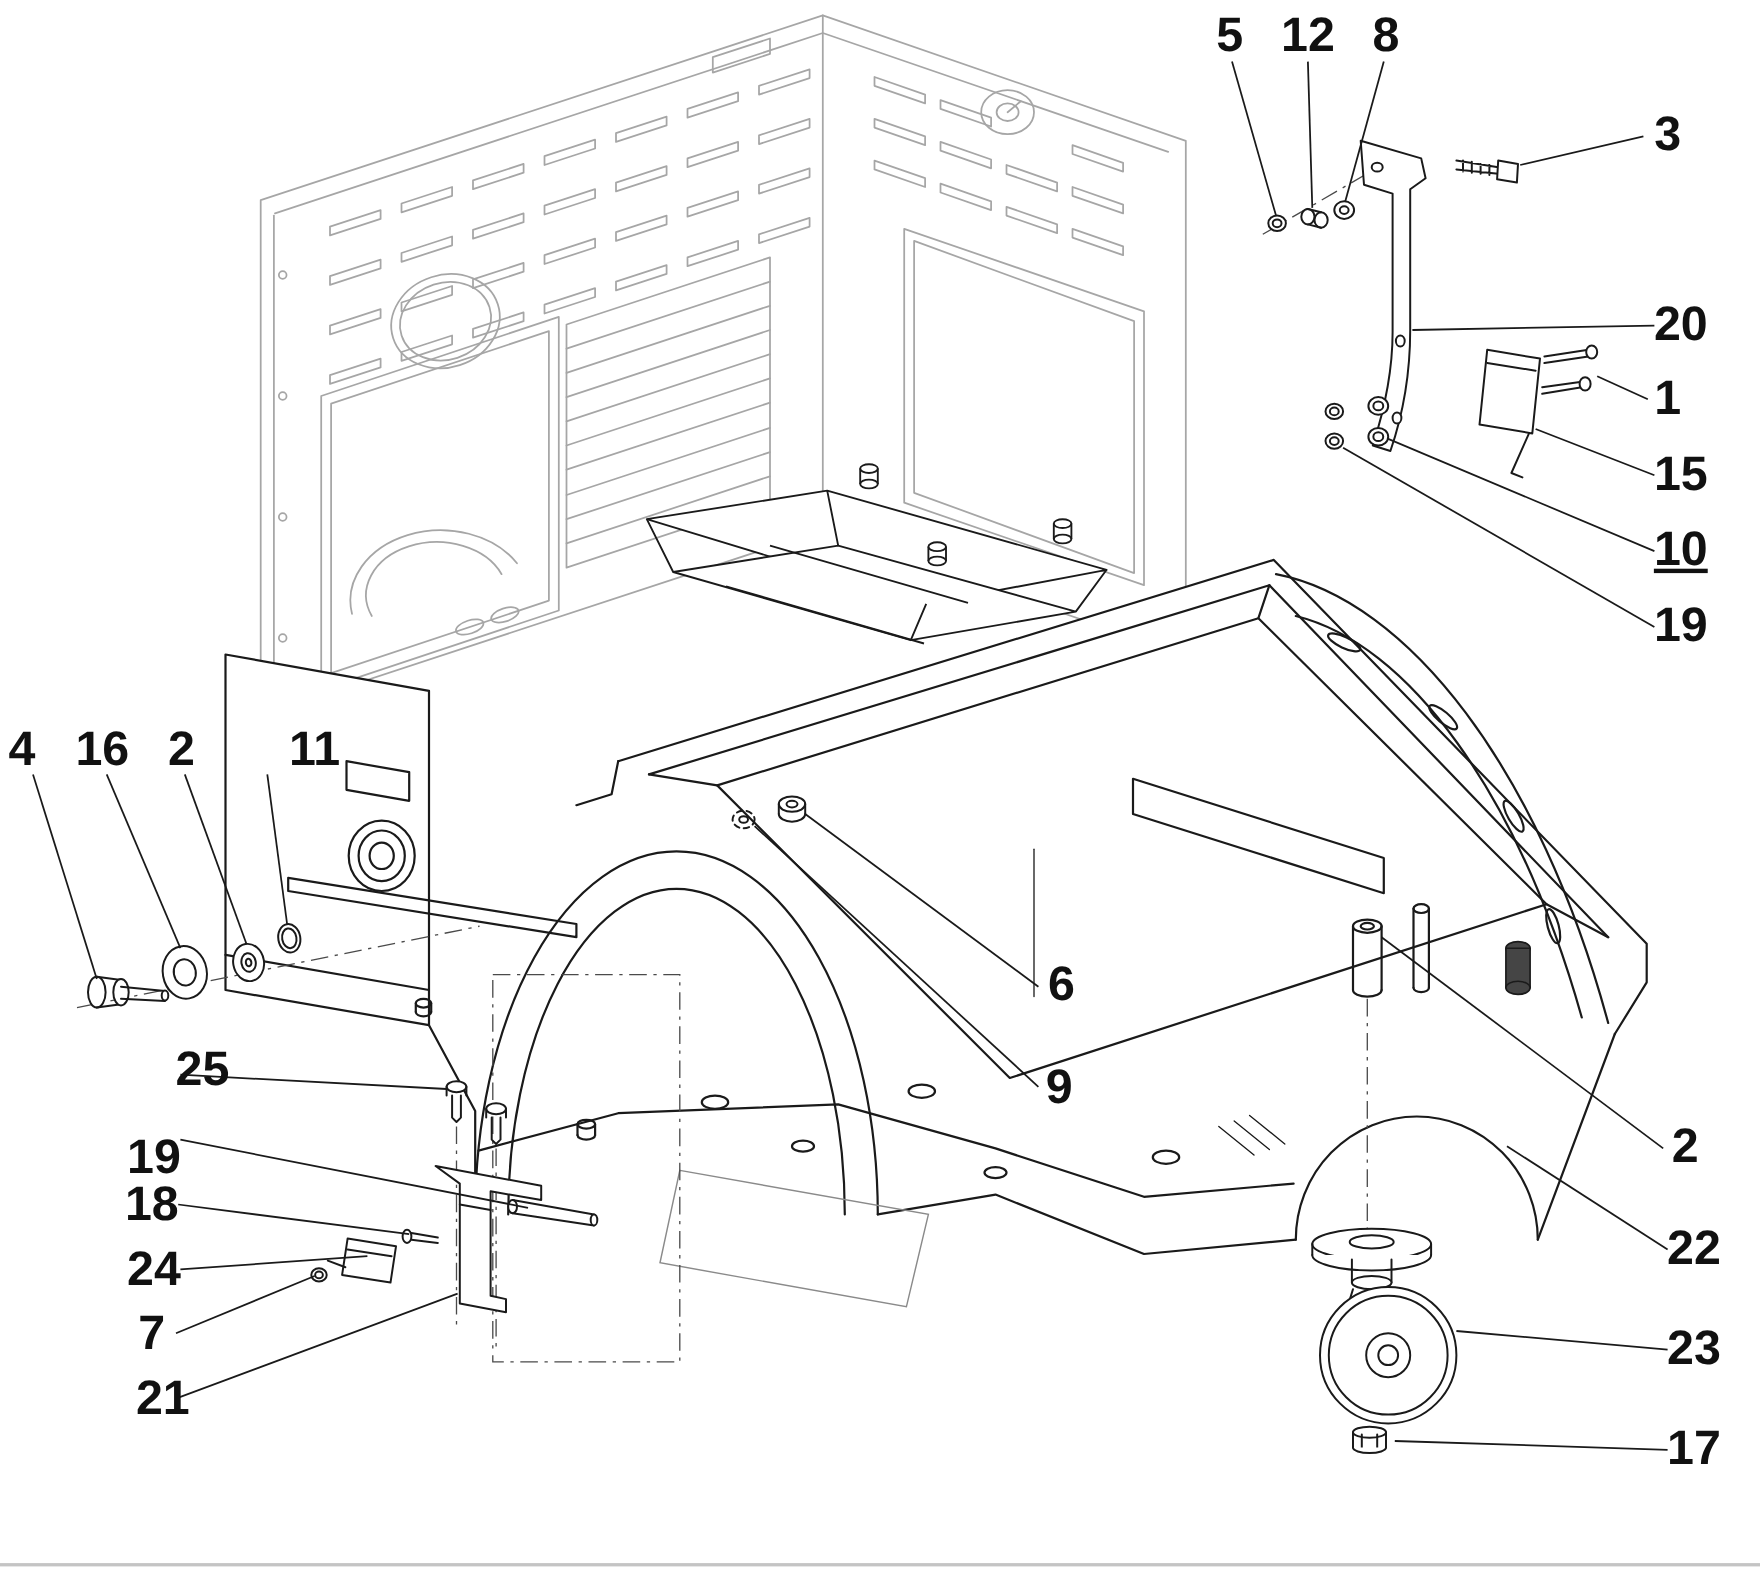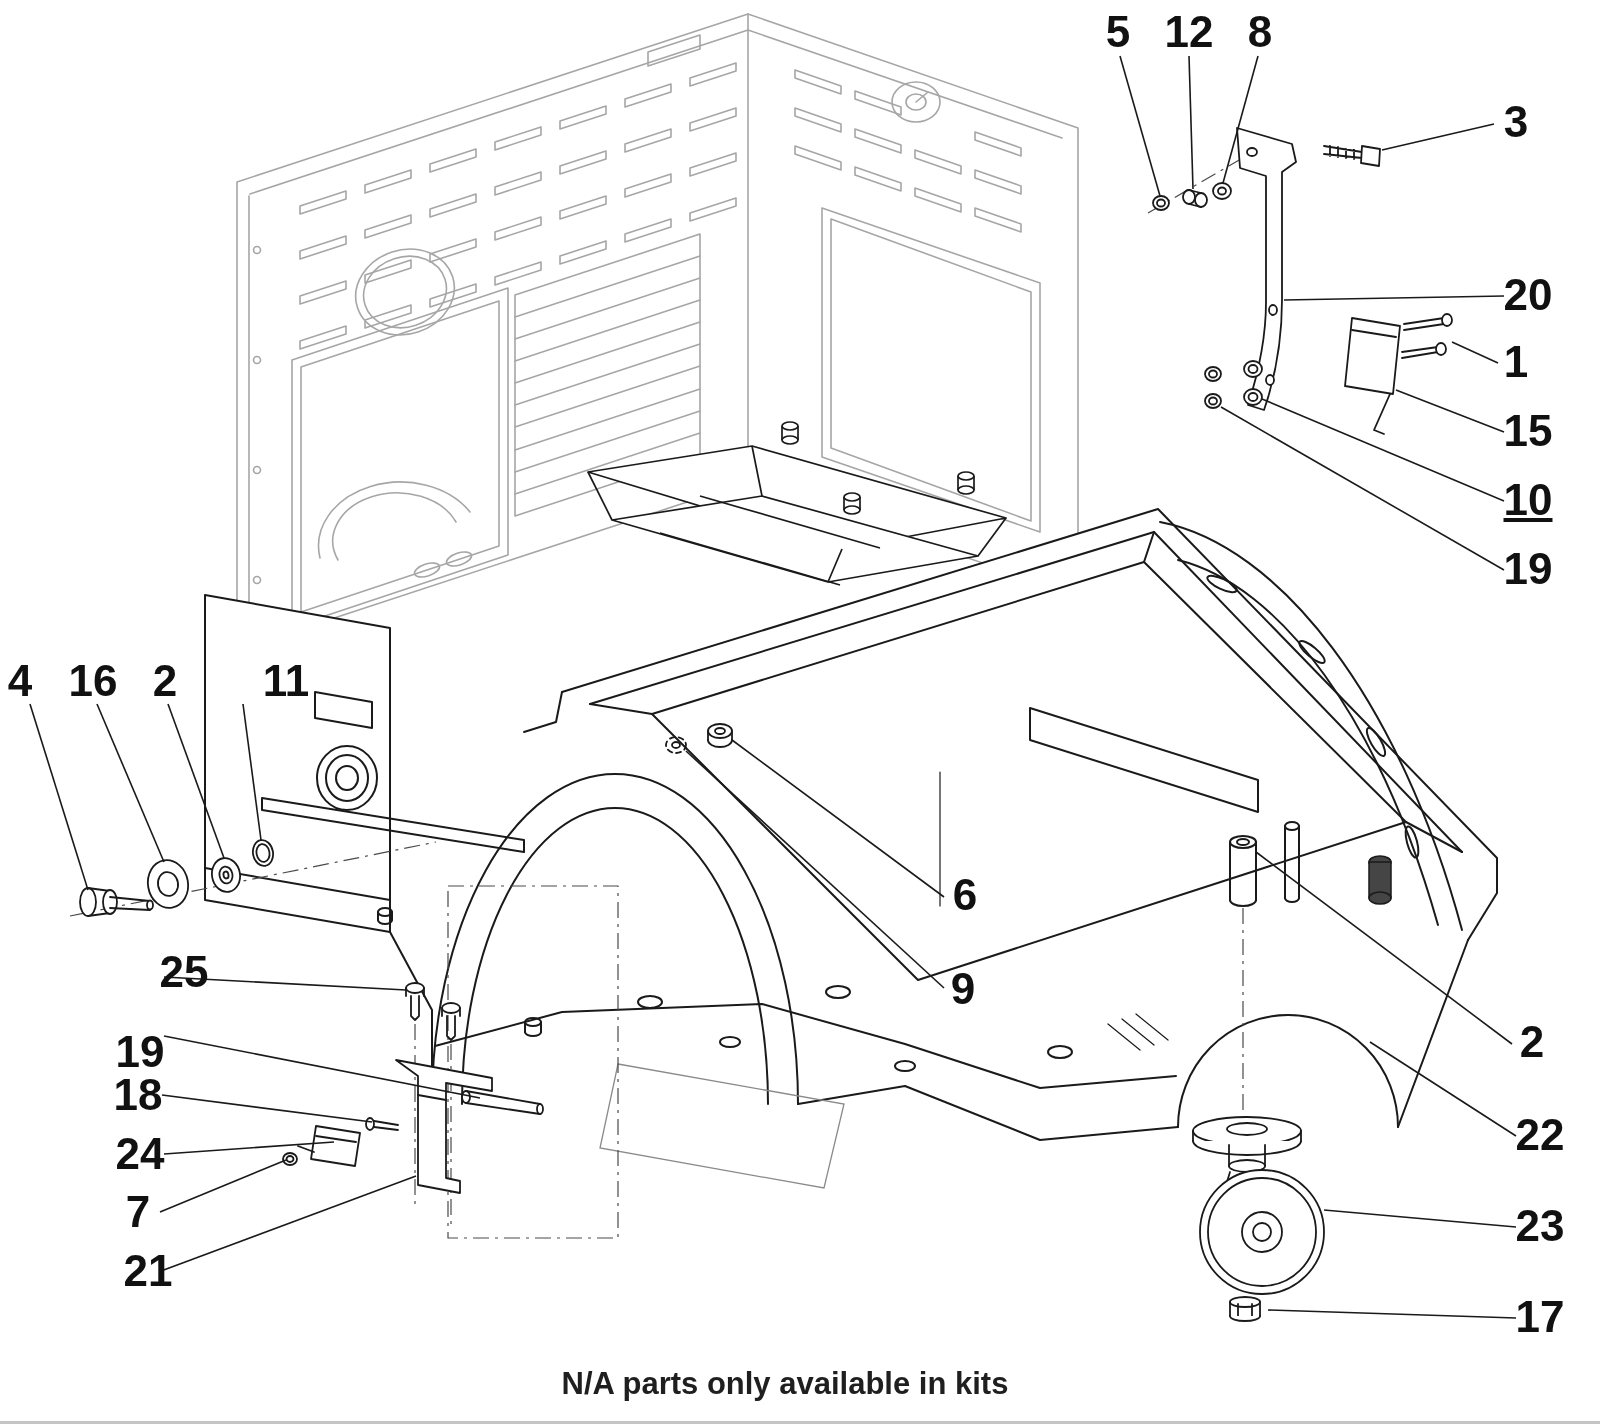--- a/index.html
+++ b/index.html
@@ -339,15 +339,14 @@
       <div class="callout" style="left: 1540px; top: 1226px;">23</div>
       <div class="callout" style="left: 1540px; top: 1317px;">17</div>
       <div class="callout" style="left: 140px; top: 972px; margin-left: 44px;">25</div>
       <div class="callout" style="left: 140px; top: 1036px; margin-top: 16px;">19</div>
       <div class="callout" style="left: 138px; top: 1095px;">18</div>
       <div class="callout" style="left: 140px; top: 1154px;">24</div>
       <div class="callout" style="left: 138px; top: 1212px;">7</div>
       <div class="callout" style="left: 148px; top: 1271px;">21</div>
     </div>
 
-  <div class="caption">N/A parts only available in kits</div>
   <div class="bottom-rule"></div>
 </div>
 
 </body></html>

